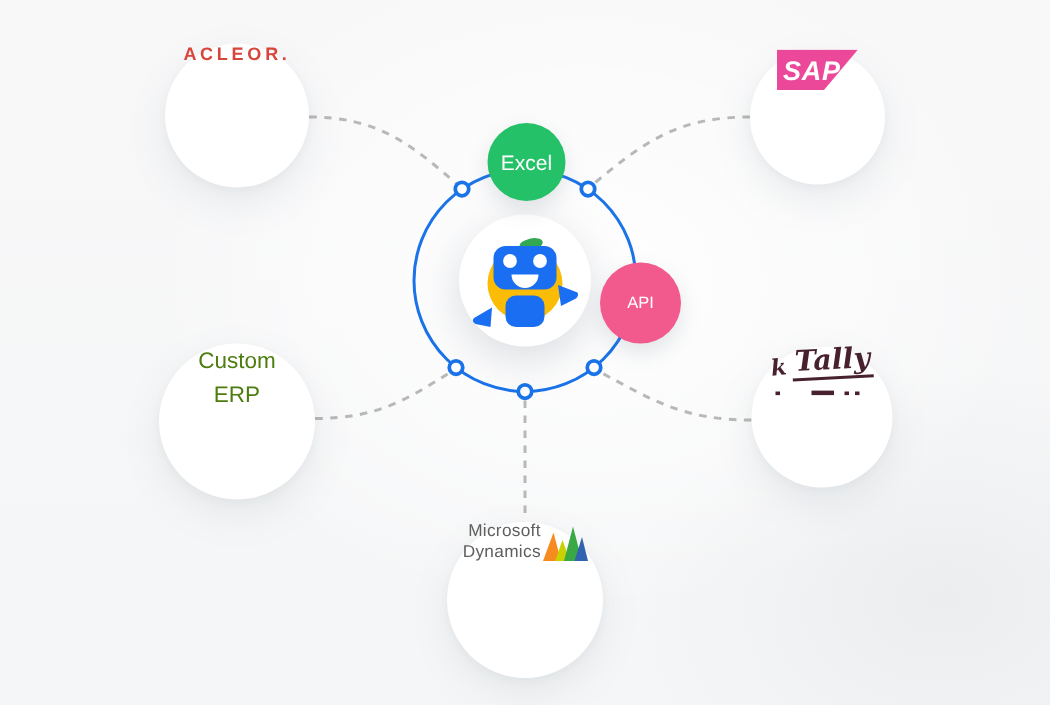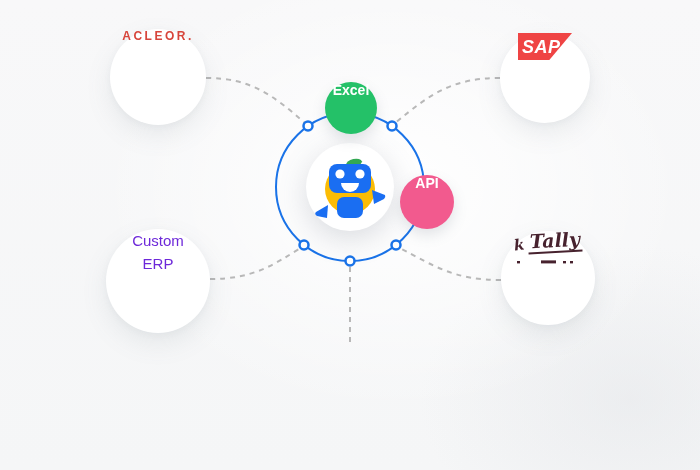--- a/index.html
+++ b/index.html
@@ -27,58 +27,58 @@
   .c-sap{left:500px;top:33px;width:90px;height:90px;}
   .c-tally{left:501px;top:231px;width:94px;height:94px;}
   .c-erp{left:106px;top:229px;width:104px;height:104px;}
   .c-dyn{left:298px;top:348px;width:104px;height:104px;}
 
   .acleor-text{
     color:#d7453b;font-size:12px;font-weight:700;letter-spacing:2.5px;
     font-family:"Liberation Sans",sans-serif;
   }
   .sap-logo{
-    width:54px;height:27px;background:#ef4444;
+    width:54px;height:27px;background:#ec4899;
     clip-path:polygon(0 0,100% 0,58% 100%,0 100%);
     display:flex;align-items:center;
   }
   .sap-logo span{
     color:#ffffff;font-weight:700;font-style:italic;font-size:18px;
     padding-left:4px;letter-spacing:.5px;line-height:1;
   }
   .tally-wrap{display:flex;flex-direction:column;align-items:center;}
   .tally-row{display:flex;align-items:flex-end;gap:4px;}
   .tally-k{
     color:#47222e;font-family:"DejaVu Serif",serif;font-style:italic;
     font-weight:700;font-size:15px;line-height:1;transform:rotate(-6deg);
   }
   .tally-word{
     color:#47222e;font-family:"DejaVu Serif",serif;font-style:italic;font-weight:700;
     font-size:19px;line-height:1;border-bottom:2px solid #47222e;
     padding:0 2px 1px 2px;transform:rotate(-3deg);
   }
   .tally-marks{margin-top:6px;}
   .erp-text{
-    color:#6d28d9;font-size:15px;font-weight:500;line-height:1.55;
+    color:#4d7c0f;font-size:15px;font-weight:500;line-height:1.55;
   }
   .dyn-wrap{display:flex;align-items:center;gap:1px;}
   .dyn-text{
     color:#5f5f5f;font-size:11.5px;line-height:1.2;text-align:right;letter-spacing:.2px;
   }
 
   
   .badge{
     position:absolute;border-radius:50%;
-    display:flex;justify-content:center;
-    color:#fff;font-weight:700;
+    display:flex;align-items:center;justify-content:center;
+    color:#fff;font-weight:400;
     box-shadow:0 6px 14px rgba(100,110,125,.18);
   }
   .b-excel{left:325px;top:82px;width:52px;height:52px;background:#24c168;font-size:14px;}
   .b-sftp{left:248px;top:178px;width:52px;height:52px;background:#8a70e6;font-size:13px;}
-  .b-api{left:400px;top:175px;width:54px;height:54px;background:#f25a8e;font-size:14px;}
+  .b-api{left:400px;top:175px;width:54px;height:54px;background:#f25a8e;font-size:11px;}
 
   
   .hub{
     position:absolute;left:306px;top:143px;width:88px;height:88px;border-radius:50%;
     background:#ffffff;display:flex;align-items:center;justify-content:center;
     box-shadow:0 8px 28px rgba(95,105,125,.22);
   }
 </style>
 </head>
 <body>
@@ -150,14 +150,28 @@
     </div>
   </div>
 
   <div class="circle c-erp">
     <div class="erp-text">
       <div>Custom</div>
       <div>ERP</div>
     </div>
   </div>
 
+  <div class="circle c-dyn">
+    <div class="dyn-wrap">
+      <div class="dyn-text">
+        <div>Microsoft</div>
+        <div>Dynamics</div>
+      </div>
+      <svg width="30" height="26" viewBox="0 0 30 26">
+        <polygon points="0,25 7,6 12,25" fill="#f68b1f"></polygon>
+        <polygon points="8,25 13,11 18,25" fill="#c9d200"></polygon>
+        <polygon points="14,25 20,2 26,25" fill="#39a845"></polygon>
+        <polygon points="21,25 26,9 30,25" fill="#3263ae"></polygon>
+      </svg>
+    </div>
+  </div>
 
 </div>
 
 </body></html>

